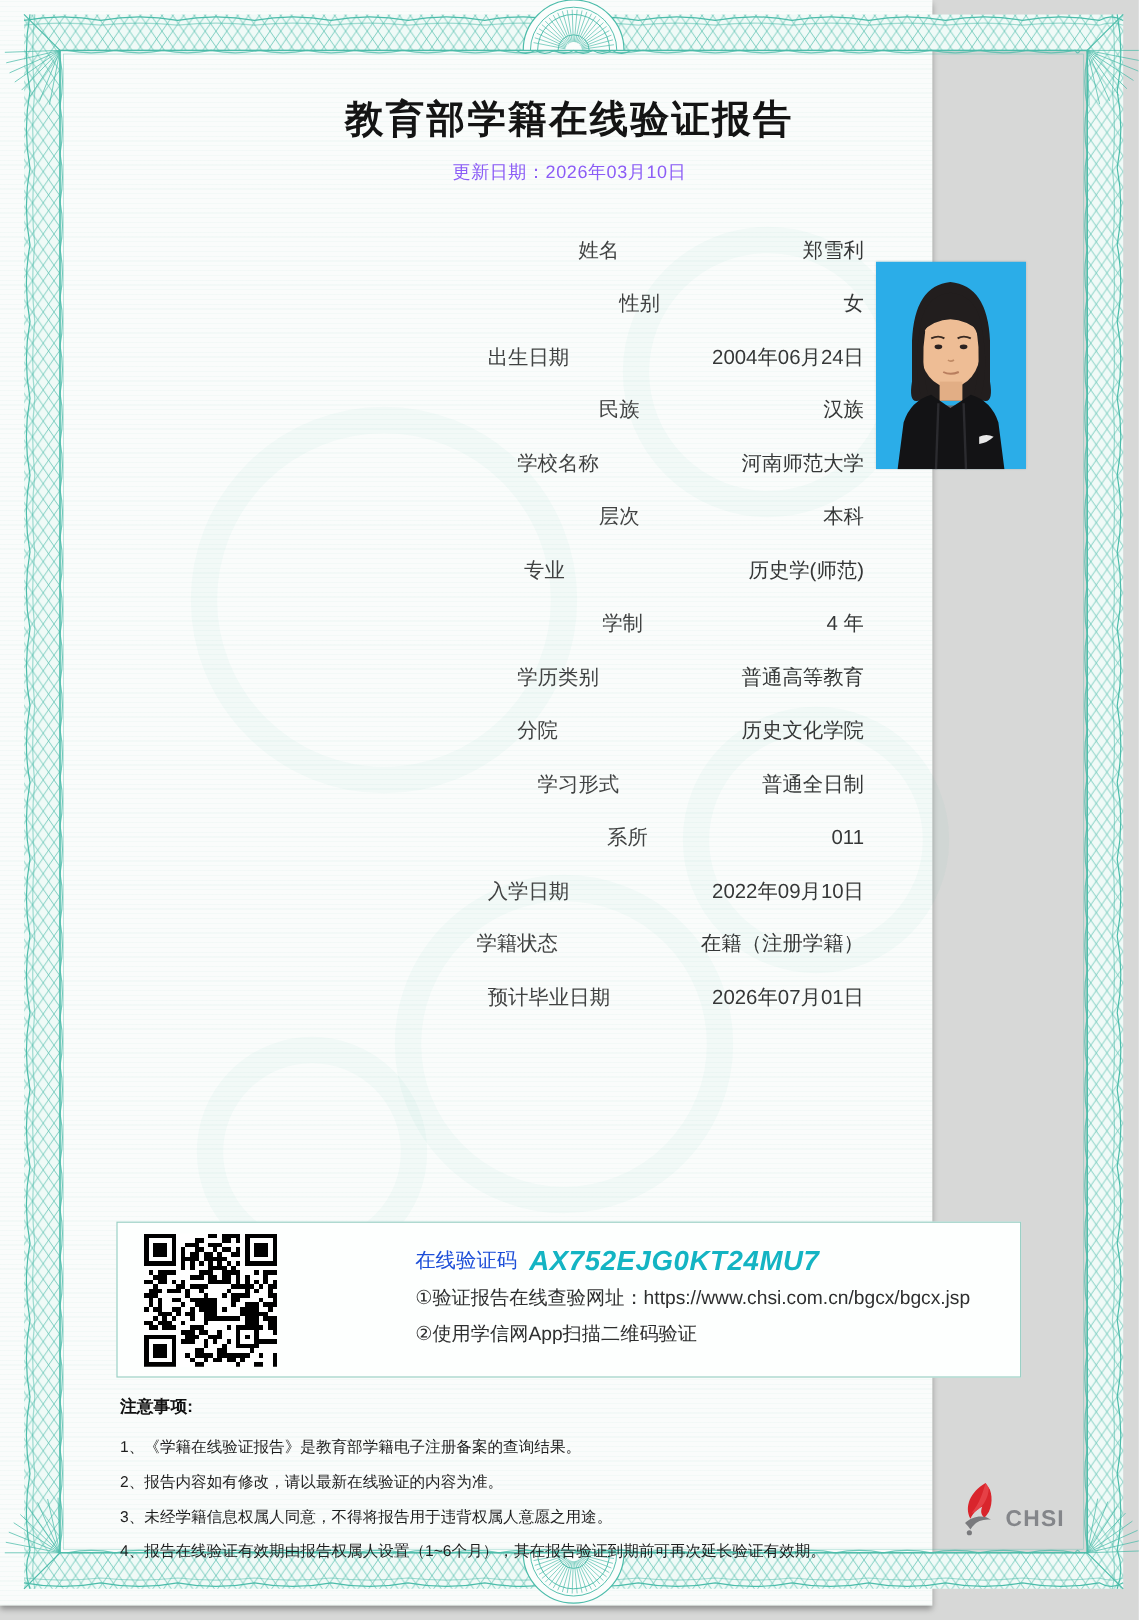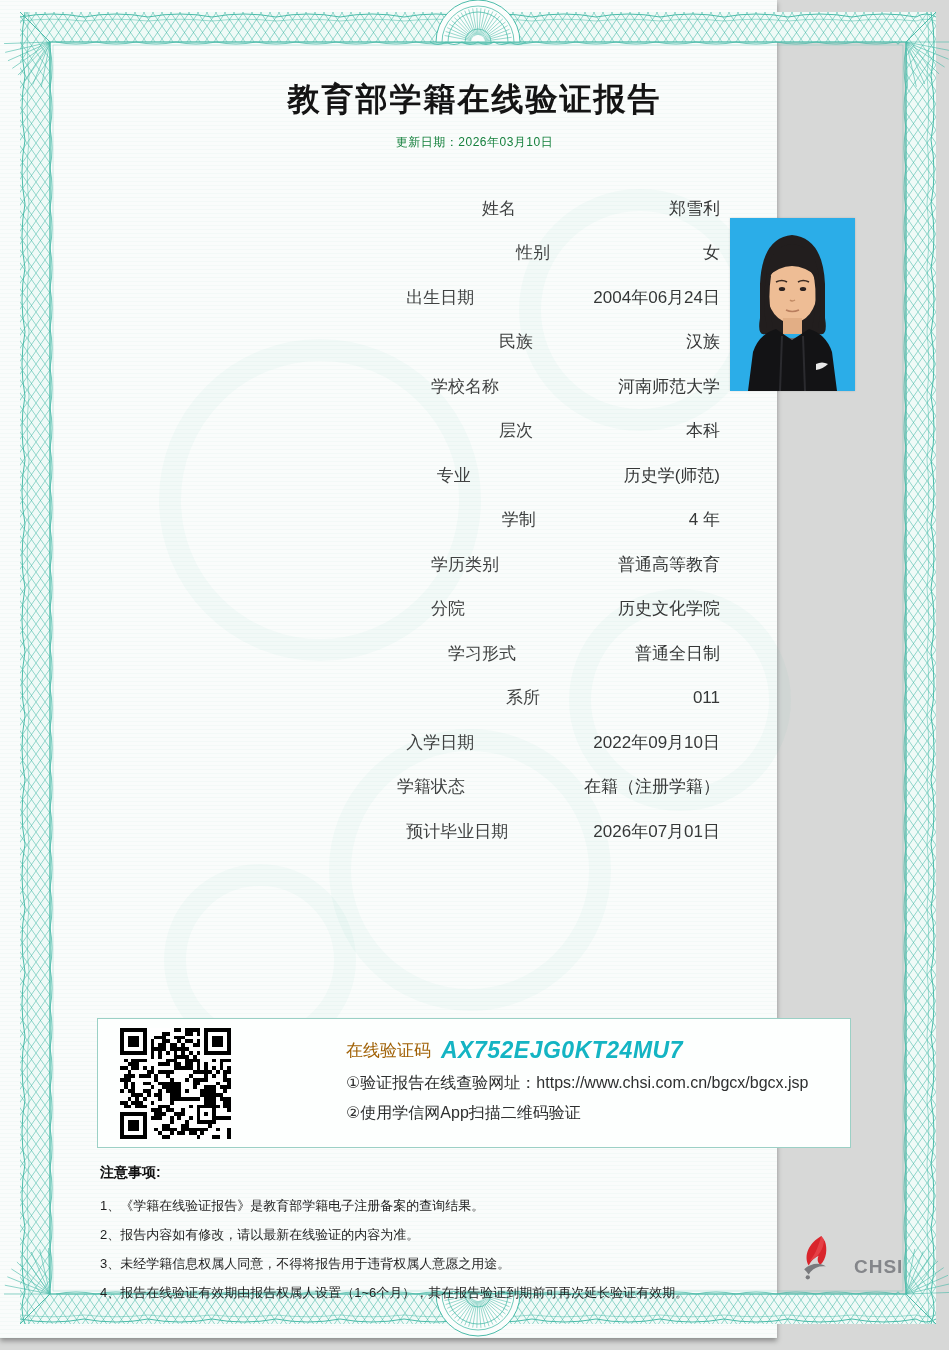--- a/index.html
+++ b/index.html
@@ -18,51 +18,51 @@
   }
   #deco{position:absolute;left:0;top:0;}
   .content{position:absolute;left:0;top:0;width:949px;height:1338px;}
 
   .title{
     position:absolute;left:0;top:78px;width:949px;text-align:center;
     font-size:32px;font-weight:bold;color:#141414;letter-spacing:2px;margin:0;
   }
   .update-date{
     position:absolute;left:0;top:134px;width:949px;text-align:center;
-    font-size:12px;color:#15803d;letter-spacing:.5px;
+    font-size:15px;color:#8b5cf6;letter-spacing:.5px;
   }
 
   .info-table{position:absolute;left:100px;top:186px;width:620px;}
   .info-row{height:44.5px;display:flex;align-items:center;justify-content:flex-end;}
   .info-label{width:187px;font-size:17px;color:#404242;flex-shrink:0;}
   .info-value{font-size:17px;color:#353737;}
 
   .photo{
     position:absolute;left:730px;top:218px;width:125px;height:173px;
     box-shadow:0 0 2px rgba(0,0,0,.15);
   }
   .photo svg{display:block;}
 
   .qr-box{
     position:absolute;left:97px;top:1018px;width:754px;height:130px;
     border:1px solid #9bd0c5;background:#fdfffe;box-sizing:border-box;
   }
   .qr{position:absolute;left:22px;top:9px;width:111px;height:111px;background:#fff;}
   .v-text{position:absolute;left:248px;top:13px;}
   .v-row1{height:36px;display:flex;align-items:center;}
-  .v-code-label{font-size:17px;color:#a16207;}
+  .v-code-label{font-size:17px;color:#1d4ed8;}
   .v-code{font-size:23px;font-weight:bold;color:#14b4c3;margin-left:10px;letter-spacing:.5px;font-style:italic;}
   .v-line{font-size:16px;color:#2e2f2f;line-height:30px;}
 
   .notes{position:absolute;left:100px;top:1164px;width:700px;}
   .notes-heading{font-size:14px;font-weight:bold;color:#101010;margin-bottom:9px;}
   .note-line{font-size:13px;color:#1e1e1e;line-height:29px;}
 
   .chsi-logo{
-    position:absolute;left:797px;top:1234px;display:flex;align-items:flex-end;gap:21px;
+    position:absolute;left:797px;top:1234px;display:flex;align-items:flex-end;gap:5px;
   }
   .chsi-text{font-size:19px;font-weight:bold;color:#84868a;letter-spacing:1px;padding-bottom:3px;}
 </style>
 </head>
 <body>
 
 <div class="page">
 
   <svg id="deco" width="949" height="1350">
     <defs>

